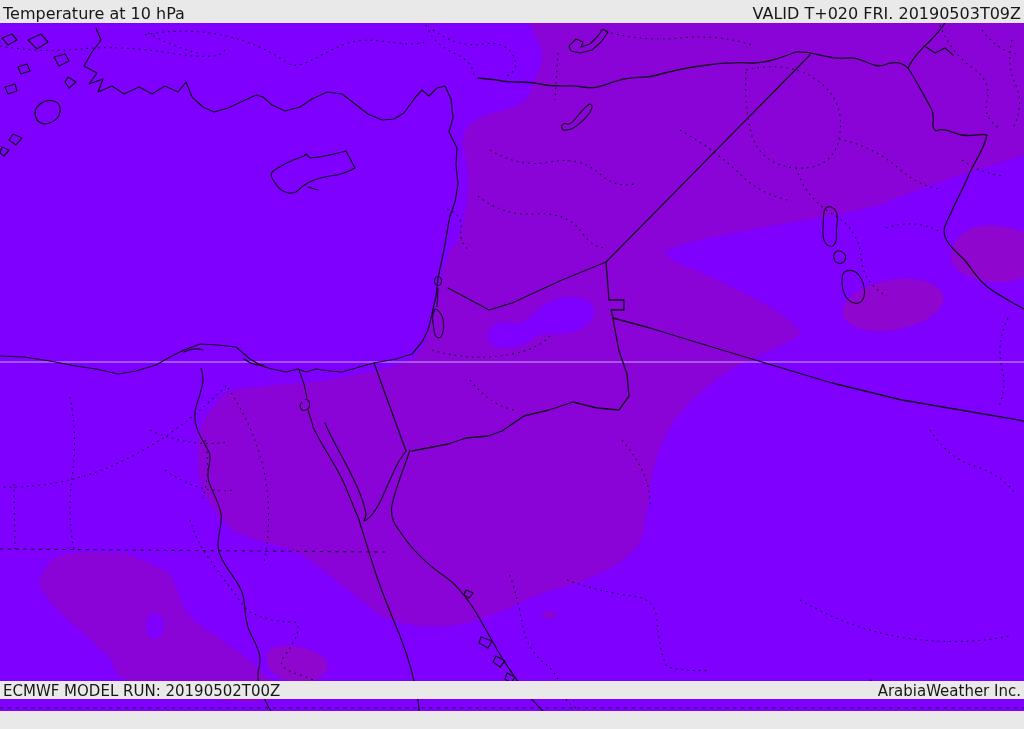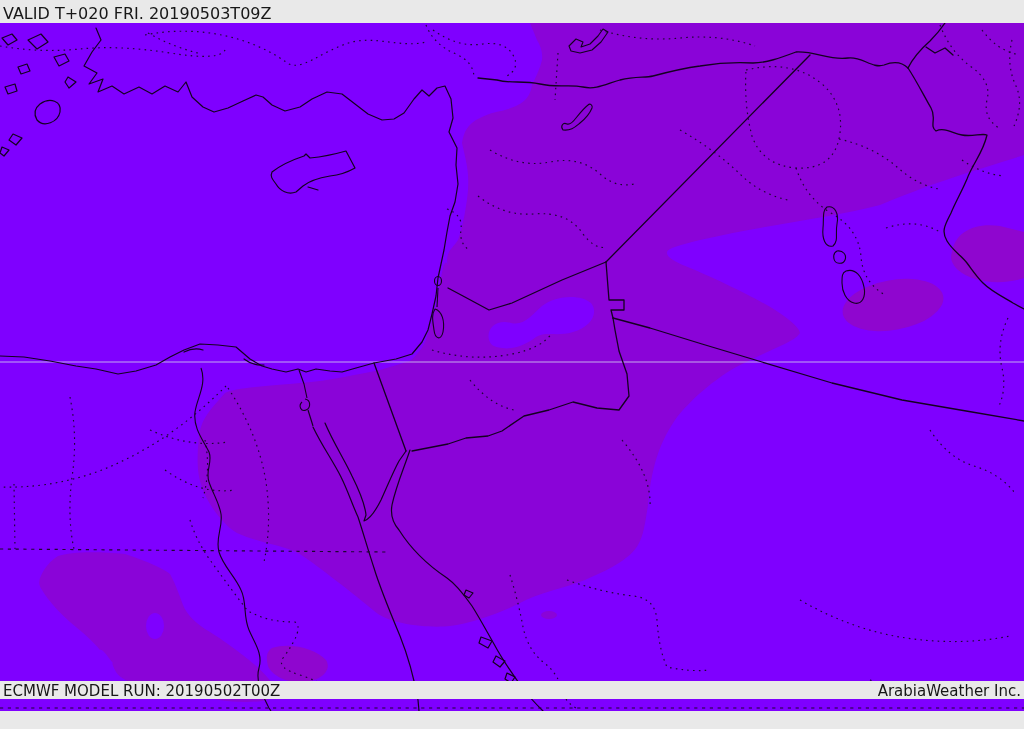--- a/index.html
+++ b/index.html
@@ -29,20 +29,21 @@
   .waterbody{stroke:var(--line,#150021);fill:none;stroke-width:1.1;stroke-linejoin:round;}
   .border{stroke:var(--line,#150021);fill:none;stroke-width:1.3;stroke-linejoin:round;stroke-linecap:round;}
   .dots{stroke:var(--dots,#1d0630);fill:none;stroke-width:1.15;stroke-dasharray:1.6 4.2;stroke-linecap:butt;}
   .dash{stroke-dasharray:3.2 4.6;}
   .grat{stroke:var(--graticule,#cbbcf0);stroke-width:1;fill:none;opacity:.9;}
 </style>
 </head>
 <body>
 
 <header class="bar top">
+  <span>Temperature at 10 hPa</span>
   <span>VALID T+020 FRI. 20190503T09Z</span>
 </header>
 
 <div id="map-wrap">
 <svg width="1024" height="688" viewBox="0 23 1024 688" xmlns="http://www.w3.org/2000/svg">
 
   <g>
     <rect x="0" y="23" width="1024" height="688" class="sea-base"></rect>
 
     <path class="band-dark" d="

